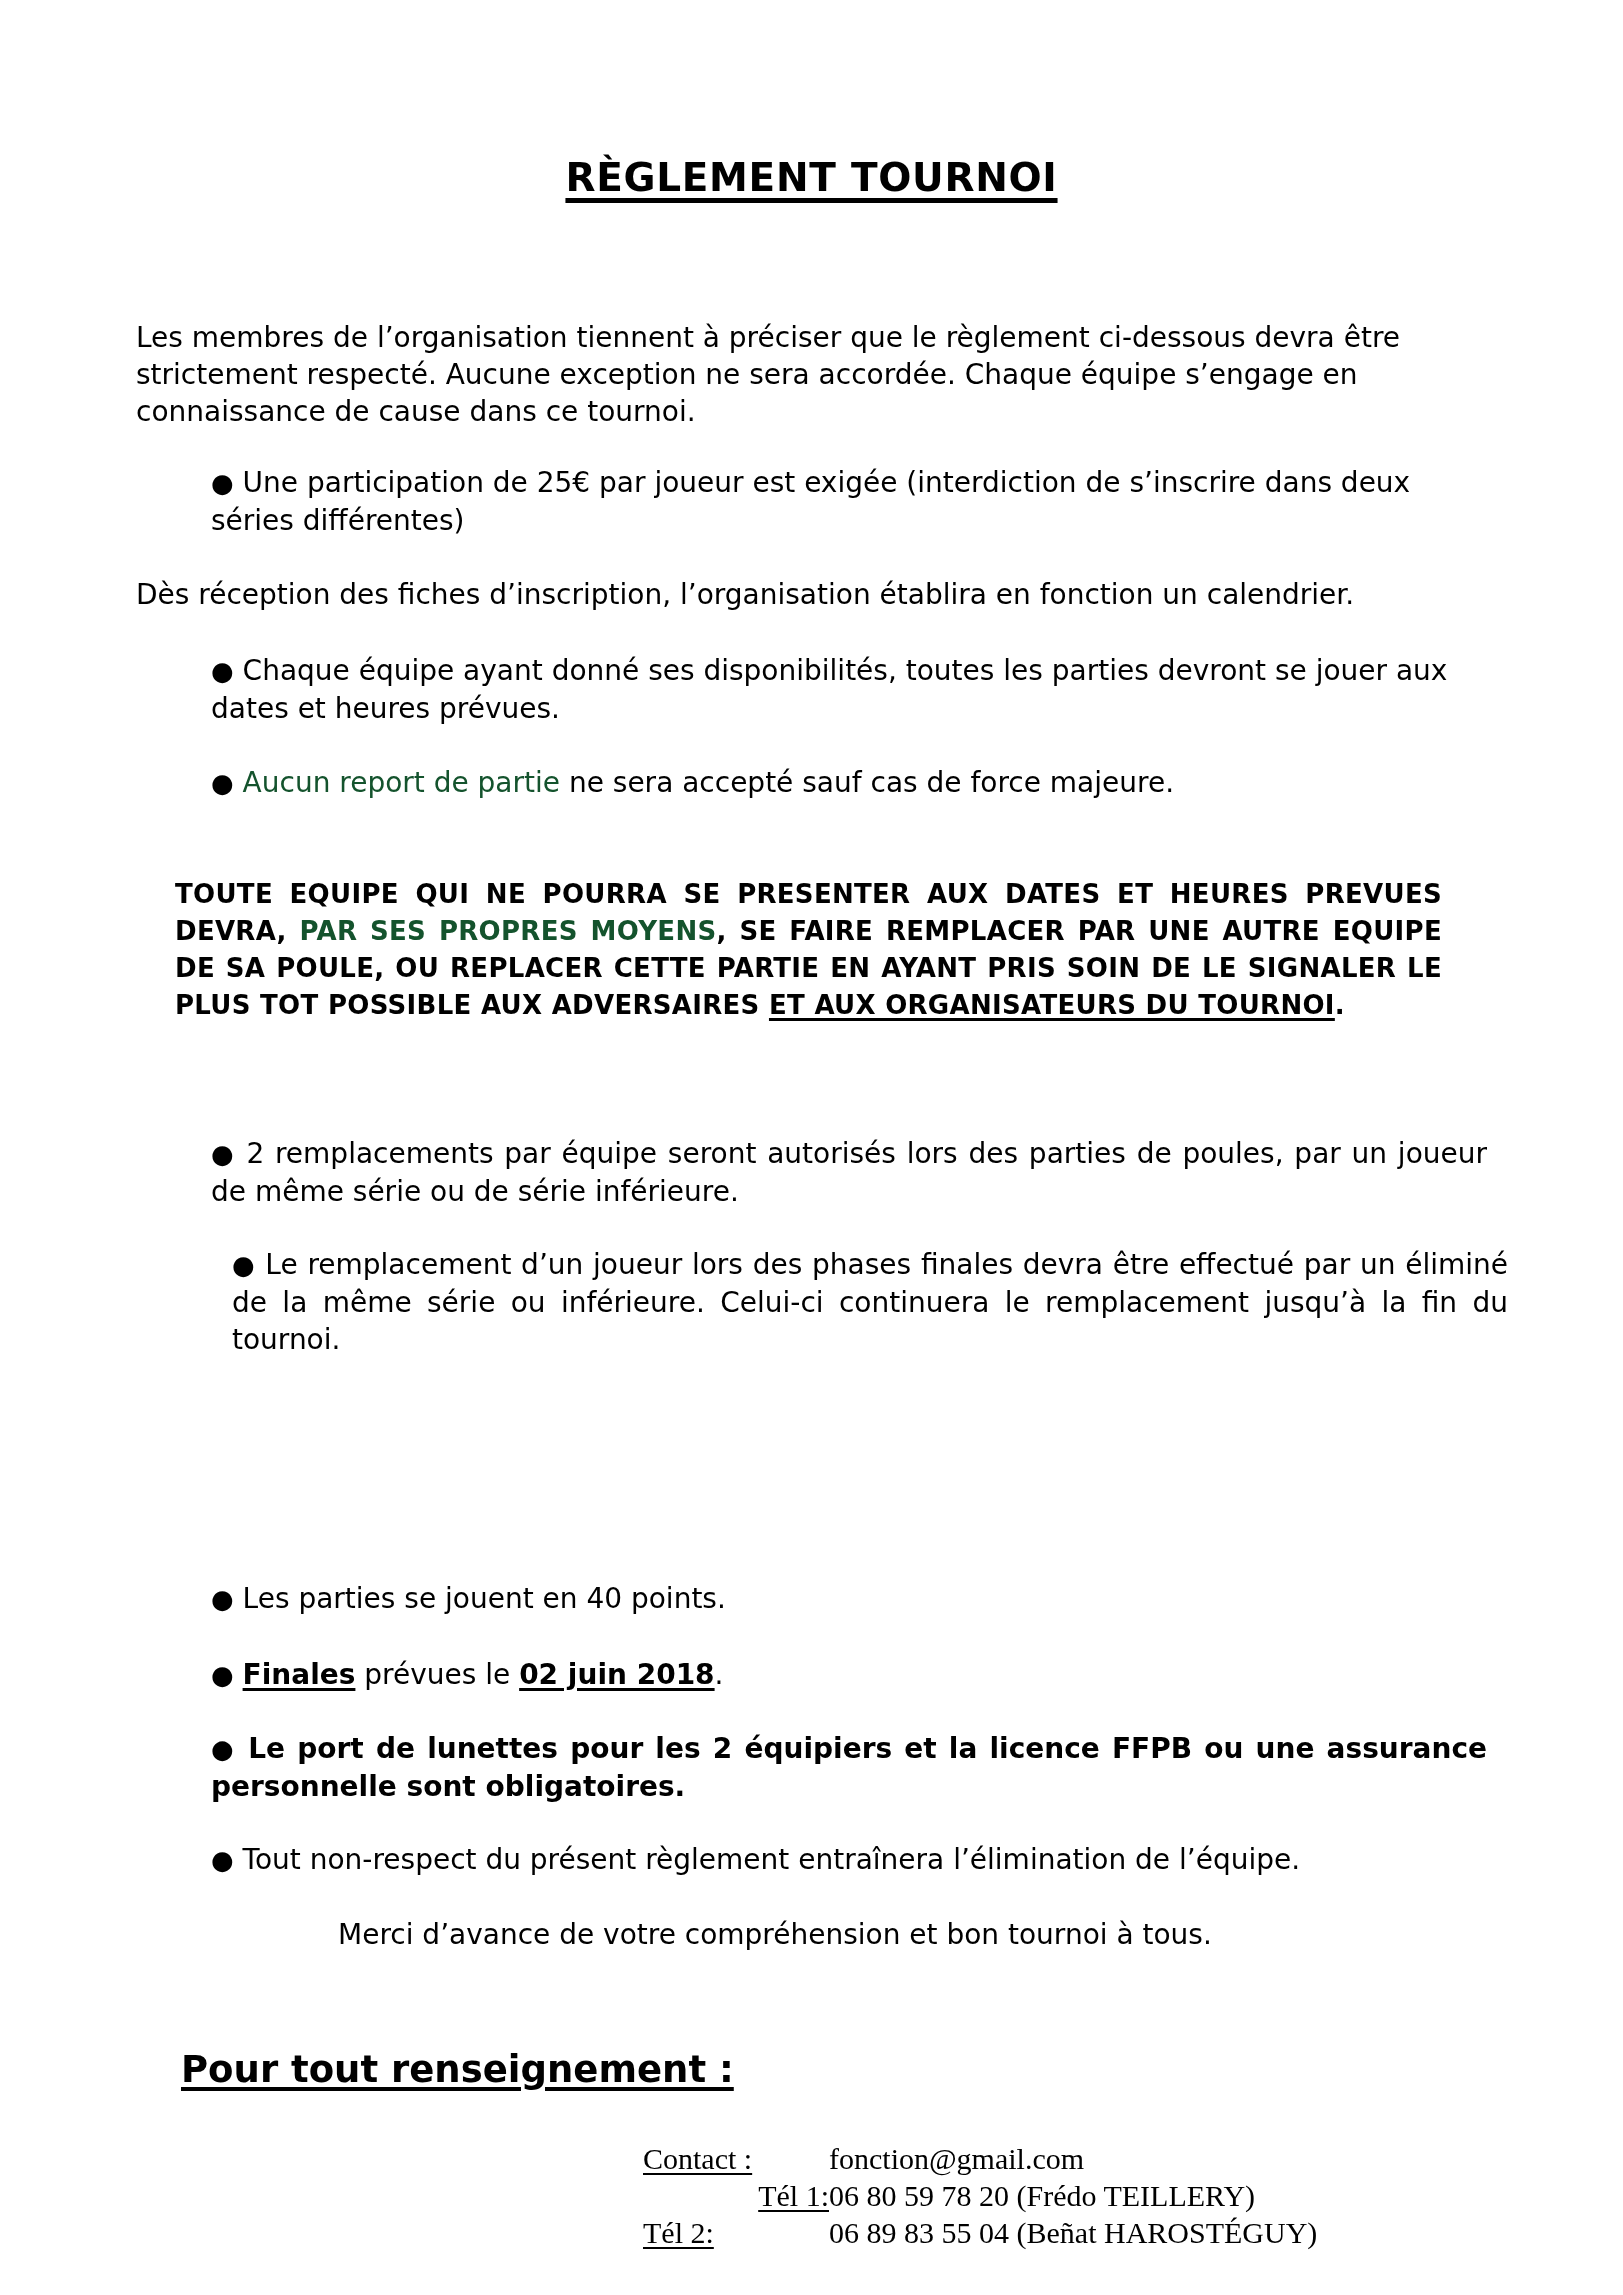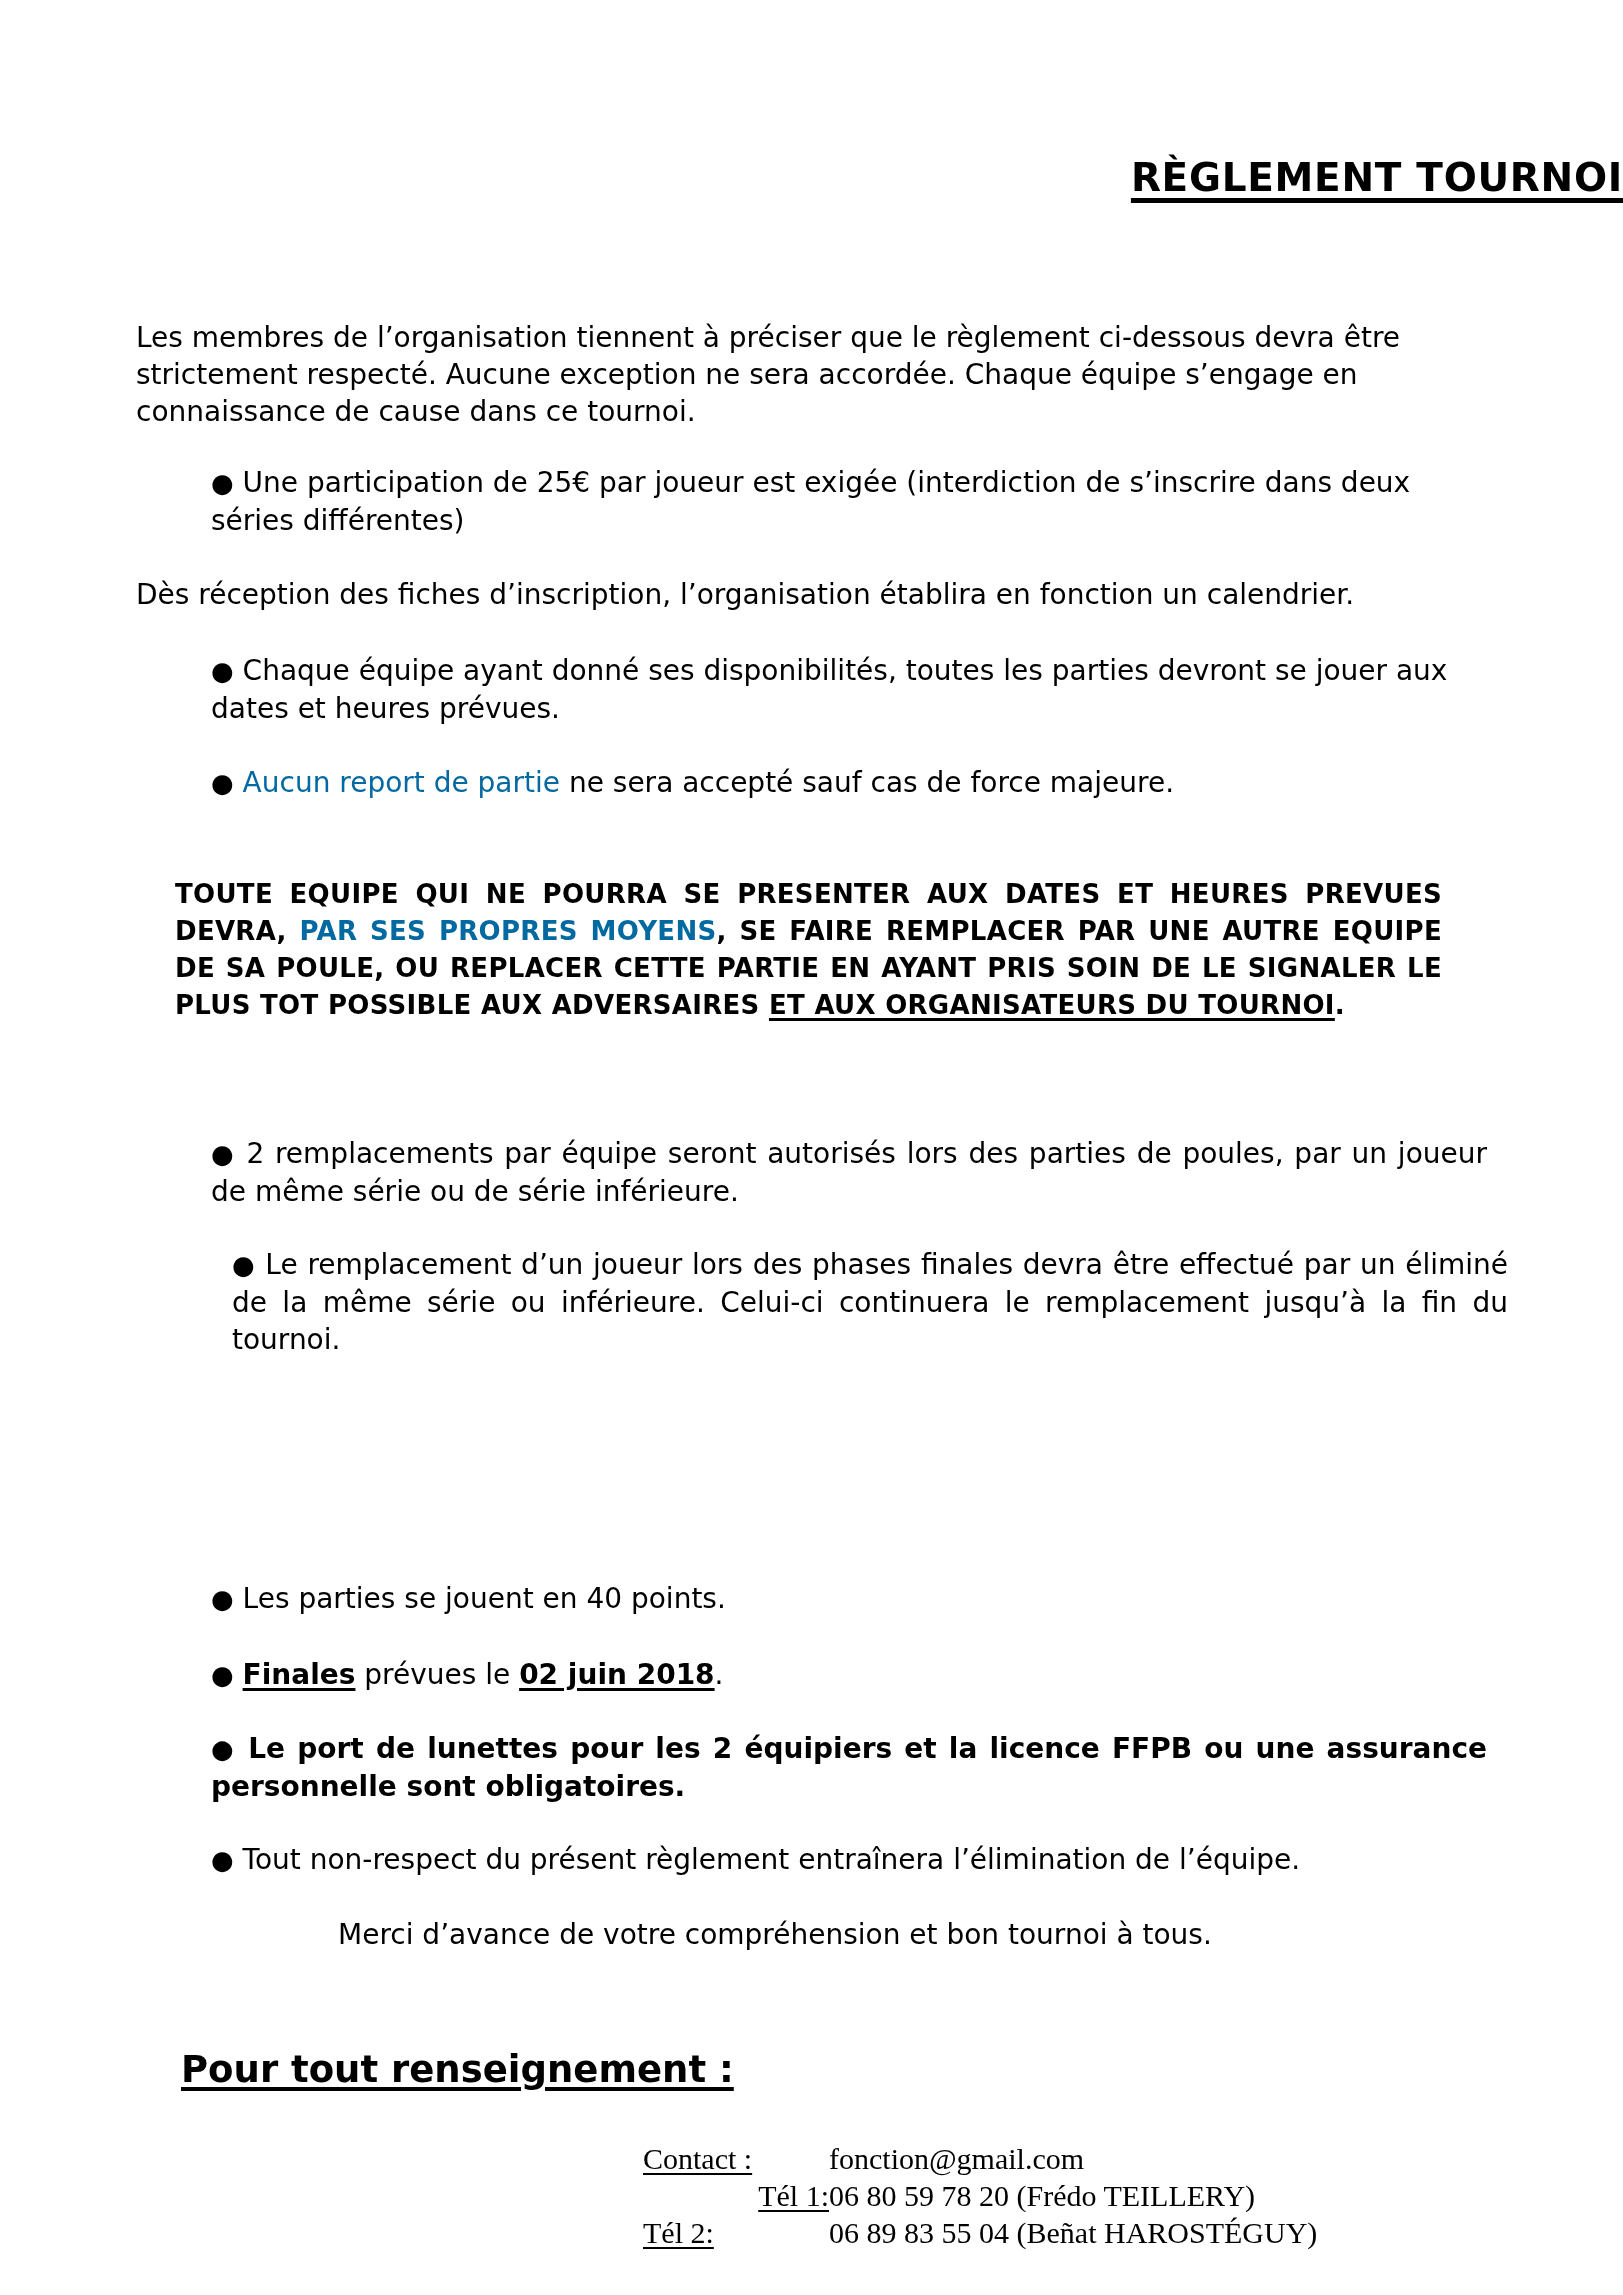--- a/index.html
+++ b/index.html
@@ -2,29 +2,29 @@
 <html style="font-size:10.5px"><head>
 <meta charset="utf-8">
 <style>
   html, body { margin: 0; padding: 0; background: #ffffff; }
   body { width: 1623px; height: 2295px; position: relative; overflow: hidden; color: #000; }
   .page { position: absolute; left: 0; top: 0; width: 1623px; height: 2295px; background: #fff; }
   .sans { font-family: "DejaVu Sans", "Liberation Sans", sans-serif; }
   .serif { font-family: "Liberation Serif", "DejaVu Serif", serif; }
   .abs { position: absolute; }
   .title {
-    left: 0; width: 1623px; top: 152px; text-align: right;
+    left: 0; width: 1623px; top: 152px; text-align: center;
     font-size: 39px; font-weight: bold; line-height: 52px;
     text-decoration: underline; text-decoration-thickness: 4.6px; text-underline-offset: 6.5px;
     letter-spacing: 0.7px;
   }
   .para { font-size: 28px; line-height: 37px; }
   .p-intro { left: 136px; top: 319px; width: 1348px; }
   .bul { left: 211px; width: 1276px; }
-  .red { color: #0369a1; margin-top: 22px; }
+  .red { color: #14532d; margin-top: 22px; }
   .bold-block {
     left: 175px; top: 876px; width: 1267px;
     font-size: 26px; line-height: 37px; font-weight: bold; text-align: justify;
     text-align-last: left; letter-spacing: 0.3px;
   }
   .u { text-decoration: underline; text-decoration-thickness: 2.6px; text-underline-offset: 3.9px; }
   .b { font-weight: bold; }
   .justify { text-align: justify; text-align-last: left; }
   .merci { left: 338px; top: 1916px; }
   .info-head {

